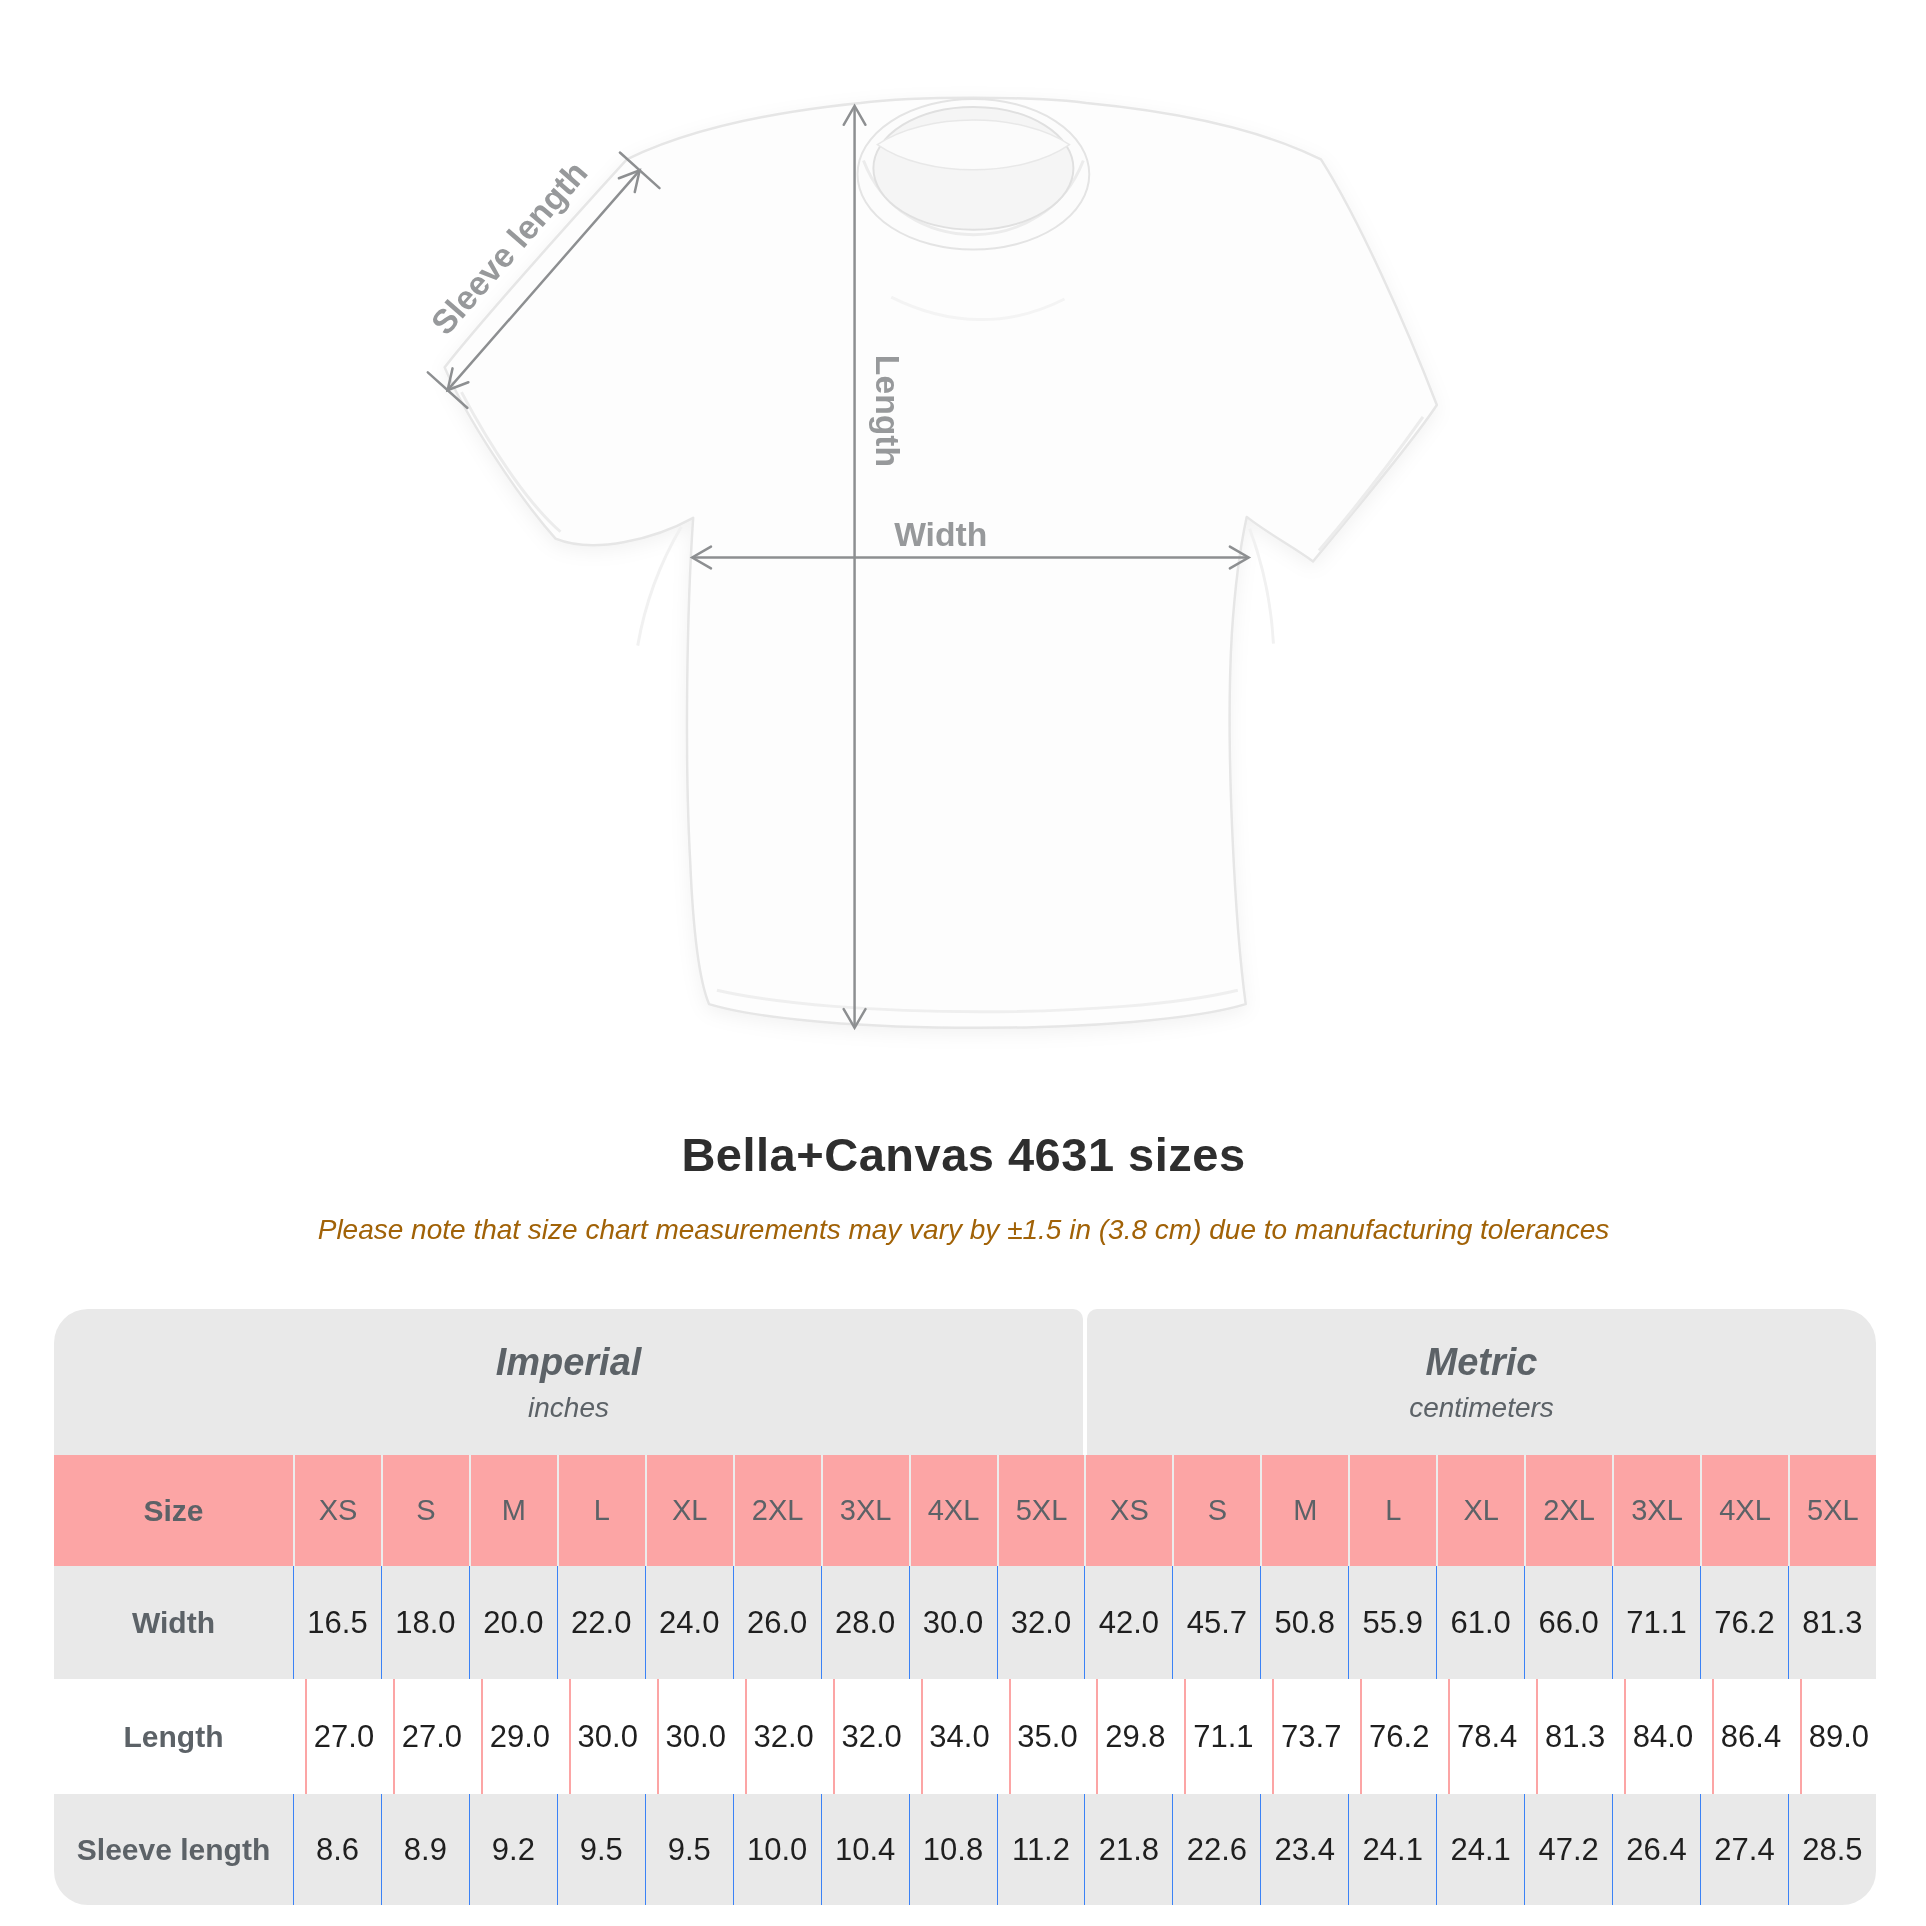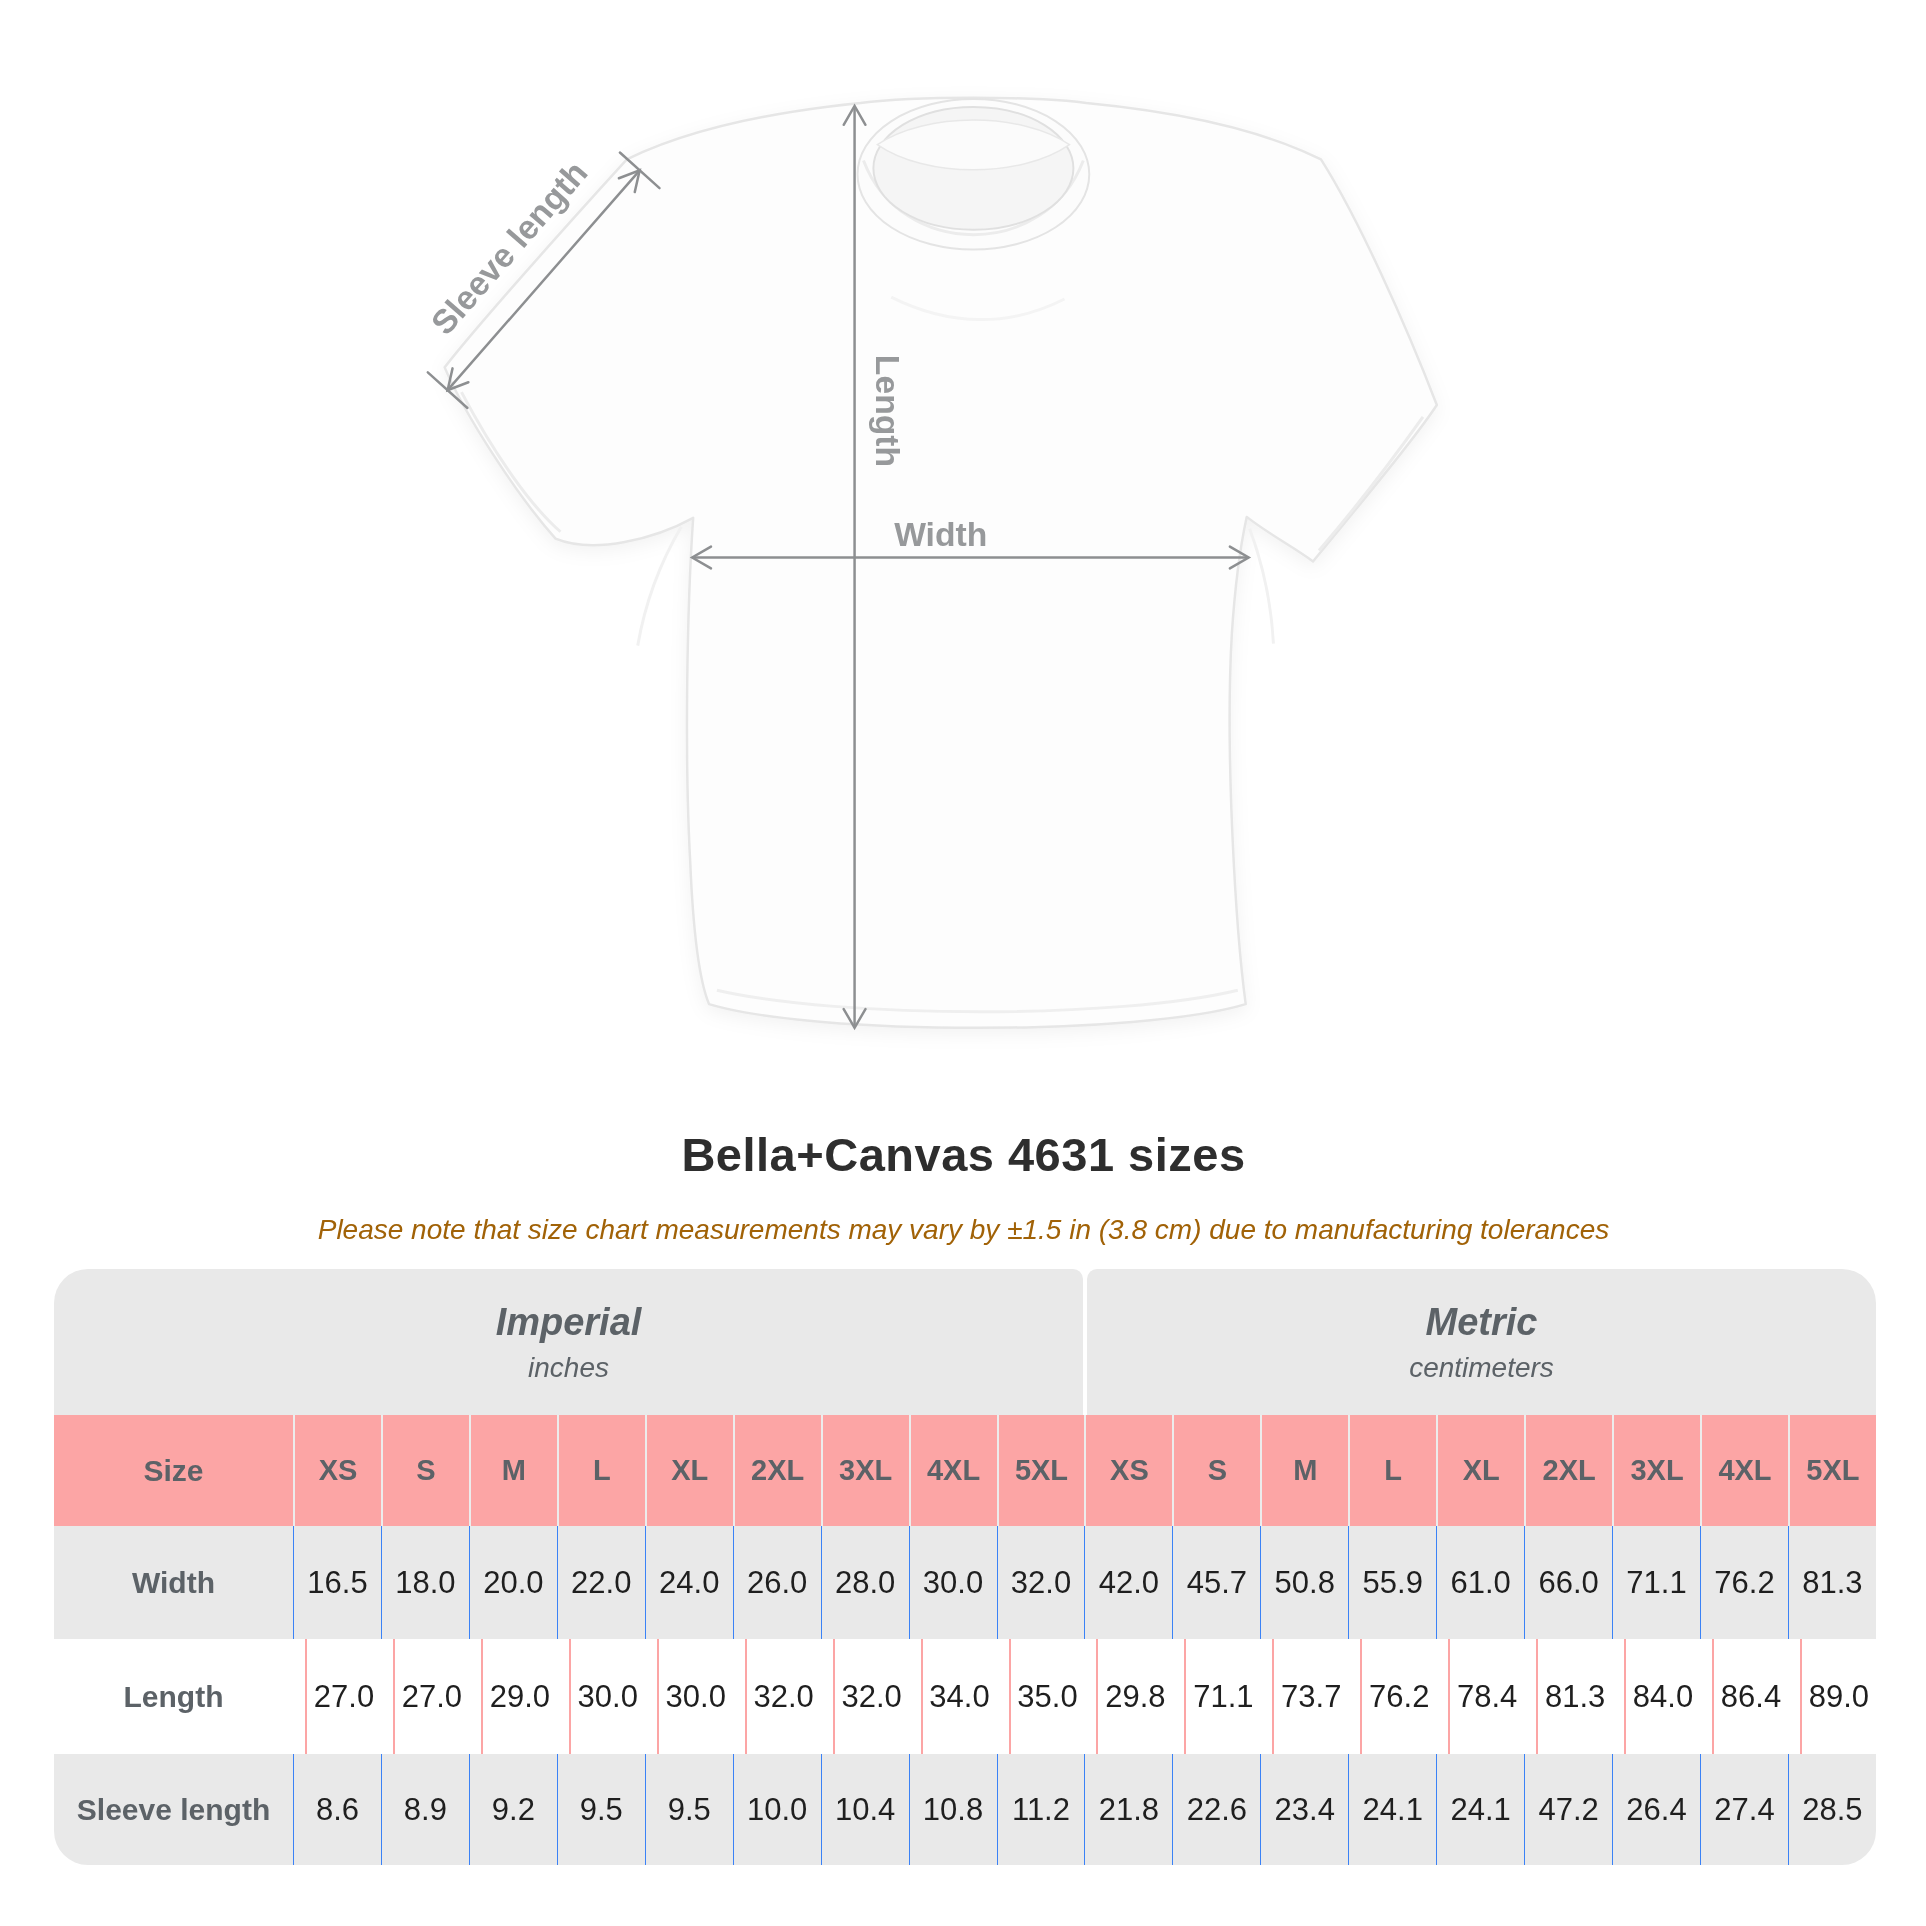--- a/index.html
+++ b/index.html
@@ -14,34 +14,34 @@
   .diagram{position:absolute;left:0;top:0;width:1927px;height:1114px;}
   .diagram svg{display:block;}
   .ann-label{font-family:"Liberation Sans","DejaVu Sans",sans-serif;font-weight:bold;font-size:34px;fill:#97999b;}
 
   
   .title-block{position:absolute;top:1127px;left:0;width:1927px;text-align:center;}
   .title-block h1{margin:0;font-size:47px;font-weight:bold;color:#2e2e2e;letter-spacing:0.5px;}
   .subtitle{margin:32px 0 0 0;font-size:28px;font-style:italic;color:#a16207;}
 
   
-  .tbl{position:absolute;left:54px;top:1269px;width:1822px;}
+  .tbl{position:absolute;left:54px;top:1309px;width:1822px;}
   .banner-row{display:flex;height:146px;}
   .banner{background:#e9e9e9;display:flex;flex-direction:column;align-items:center;justify-content:center;}
   .banner.imperial{width:1029px;margin-right:4px;border-radius:34px 10px 0 0;}
   .banner.metric{flex:1;border-radius:10px 34px 0 0;}
   .banner-title{font-size:38px;font-weight:bold;font-style:italic;color:#5c6267;}
   .banner-unit{margin-top:8px;font-size:28px;font-style:italic;color:#5c6267;}
 
   .grid-row{display:flex;}
   .grid-row .label{width:239px;display:flex;align-items:center;justify-content:center;
     font-weight:bold;font-size:30px;color:#5c6267;}
   .cell{flex:1;display:flex;align-items:center;justify-content:center;}
   .row-header{height:111px;background:#fca5a5;}
-  .row-header .cell{font-weight:bold;font-size:29px;color:#5c6267;border-left:2px solid #ececec;}
+  .row-header .cell{font-weight:normal;font-size:29px;color:#5c6267;border-left:2px solid #ececec;}
   .row-data .cell{font-size:31px;color:#1f1f1f;}
   .row-white{background:#ffffff;}
   .row-white .cell{border-left:2px solid #fca5a5;margin-left:12px;}
   .row-gray{background:#e9e9e9;}
   .row-gray .cell{border-left:1px solid #3b82f6;}
   .row-width{height:113px;}
   .row-length{height:115px;}
   .row-sleeve{height:111px;border-radius:0 0 34px 34px;overflow:hidden;}
 </style>
 </head>

